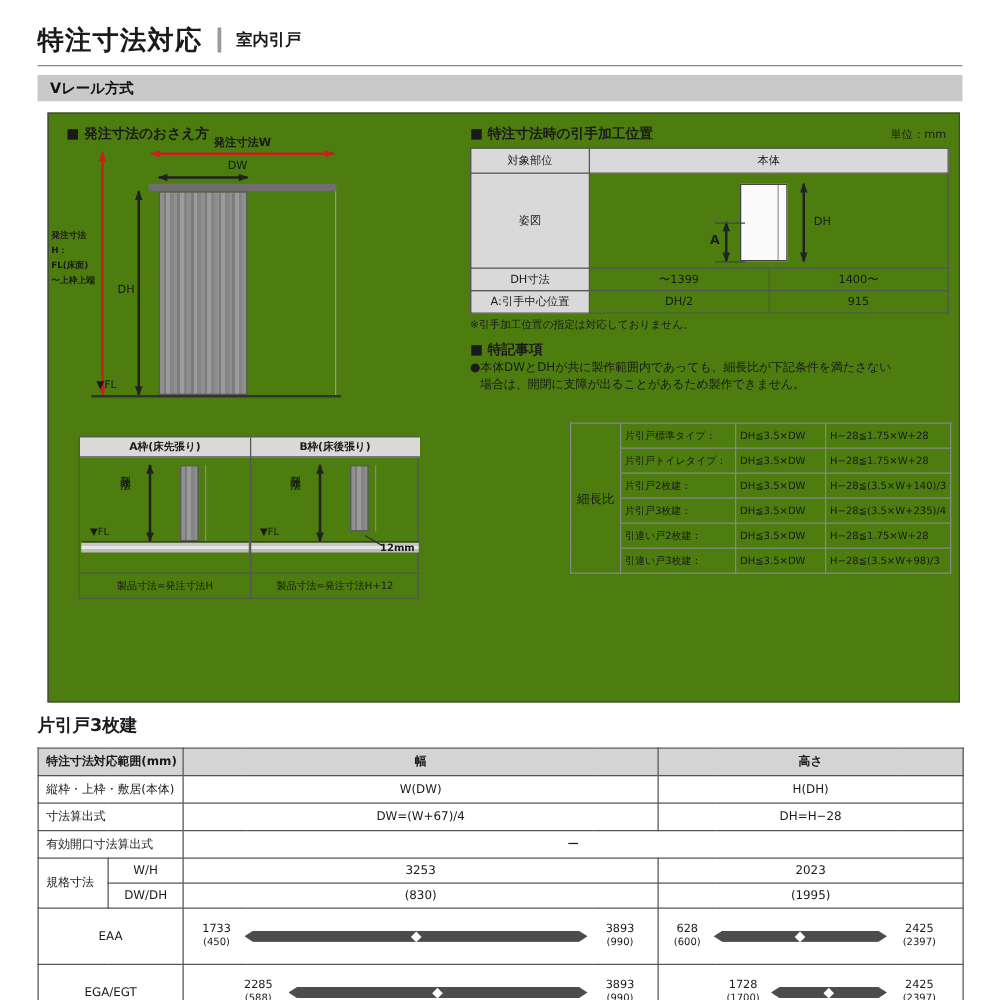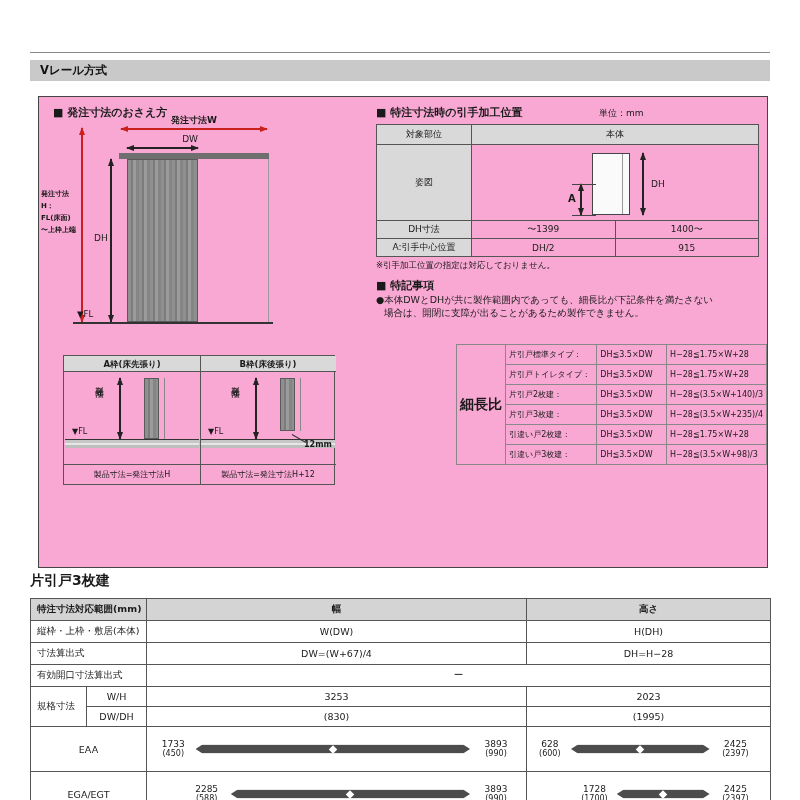--- a/index.html
+++ b/index.html
@@ -9,21 +9,21 @@
   .abs { position:absolute; }
 
   
   .titlebar { position:absolute; left:30px; top:16px; width:740px; height:32px; display:flex; align-items:center; gap:12px; }
   .title { font-size:21px; font-weight:bold; letter-spacing:1px; }
   .tdiv { width:3px; height:20px; background:#9a9a9a; }
   .subtitle { font-size:13px; font-weight:bold; }
   .title-underline { position:absolute; left:30px; top:52px; width:740px; height:1px; background:#888; }
   .railbar { position:absolute; left:30px; top:60px; width:740px; height:21px; background:#c9c9c9; font-size:11.5px; font-weight:bold; line-height:21px; padding-left:10px; color:#111; }
 
-  .mainbox { position:absolute; left:38px; top:96px; width:730px; height:472px; border:1px solid #444; background:#f9a8d4; }
+  .mainbox { position:absolute; left:38px; top:90px; width:730px; height:472px; border:1px solid #444; background:#4d7c0f; }
   .h2 { font-size:11px; font-weight:bold; white-space:nowrap; }
 
   
   .arr { position:absolute; background:#222; }
   .arr.h { height:1.5px; }
   .arr.v { width:1.5px; }
   .arr::before,.arr::after { content:""; position:absolute; width:0; height:0; }
   .arr.h::before { left:-1px; top:50%; transform:translateY(-50%); border-top:3.5px solid transparent; border-bottom:3.5px solid transparent; border-right:8px solid #222; }
   .arr.h::after { right:-1px; top:50%; transform:translateY(-50%); border-top:3.5px solid transparent; border-bottom:3.5px solid transparent; border-left:8px solid #222; }
   .arr.v::before { top:-1px; left:50%; transform:translateX(-50%); border-left:3.5px solid transparent; border-right:3.5px solid transparent; border-bottom:8px solid #222; }
@@ -43,52 +43,57 @@
   .fhead { position:absolute; top:0; height:16px; width:136px; background:#d9d9d9; border-bottom:1px solid #555; font-size:8.5px; font-weight:bold; text-align:center; line-height:16px; }
   .fcap { position:absolute; bottom:0; height:20px; width:136px; border-top:1px solid #555; font-size:8px; text-align:center; line-height:20px; white-space:nowrap; }
   .fdivider { position:absolute; left:136px; top:0; bottom:0; width:1px; background:#555; }
   .vtext { position:absolute; writing-mode:vertical-rl; font-size:8.5px; letter-spacing:1px; }
   .floorband { position:absolute; height:9px; background:repeating-linear-gradient(0deg,#bdbdbd 0 3px,#e6e6e6 3px 5px,#c6c6c6 5px 9px); border-top:1.5px solid #333; }
 
   
   .htable { position:absolute; left:337px; top:27px; border-collapse:collapse; table-layout:fixed; }
   .htable td { border:1px solid #555; font-size:9px; text-align:center; vertical-align:middle; padding:0; }
   .htable .gray { background:#d9d9d9; }
-  .unit { position:absolute; left:560px; top:10px; width:158px; text-align:left; font-size:9px; }
+  .unit { position:absolute; left:560px; top:10px; width:158px; text-align:right; font-size:9px; }
   .note { position:absolute; left:337px; top:163px; font-size:8.5px; }
   .fig { position:relative; width:286px; height:74px; }
   .doorfig { position:absolute; left:120px; top:7px; width:38px; height:62px; border:1.2px solid #444; background:#fafafa; }
   .doorfig .edge { position:absolute; right:6px; top:0; bottom:0; width:1px; background:#999; }
 
   .remark-line { position:absolute; font-size:9.5px; white-space:nowrap; }
 
   
   .stable { position:absolute; left:417px; top:247px; border-collapse:collapse; table-layout:fixed; }
   .stable td { border:1px solid #888; font-size:8px; height:20px; padding:0 3px; white-space:nowrap; vertical-align:middle; }
-  .stable .slabel { text-align:center; font-size:14px;font-weight:bold; }
+  .stable .slabel { text-align:center; font-size:10px; }
 
   
   .bheading { position:absolute; left:30px; top:572px; font-size:14px; font-weight:bold; }
   .btable { position:absolute; left:30px; top:598px; border-collapse:collapse; table-layout:fixed; border:1.5px solid #333; }
   .btable td { border:1px solid #555; font-size:9.5px; text-align:center; vertical-align:middle; padding:4px; }
   .btable .gray { background:#d4d4d4; font-weight:bold; }
   .btable .lab { text-align:left; padding-left:6px; }
   .btable .grp { border-left:1.5px solid #333; }
   .range { position:relative; width:100%; height:36px; }
   .rv { position:absolute; top:50%; transform:translate(-50%,-50%); text-align:center; line-height:1.1; font-size:9px; white-space:nowrap; }
   .rv .sub { display:block; font-size:8px; }
   .rbar { position:absolute; top:50%; transform:translateY(-50%); height:9px; background:#4c4c4c;
           clip-path:polygon(0 50%,7px 0,calc(100% - 7px) 0,100% 50%,calc(100% - 7px) 100%,7px 100%); }
   .rbar .mid { position:absolute; left:50%; top:50%; width:6px; height:6px; background:#fff; transform:translate(-50%,-50%) rotate(45deg); }
 </style>
 </head>
 <body>
 
 <div class="page">
 
+  <div class="titlebar">
+    <span class="title">特注寸法対応</span>
+    <span class="tdiv"></span>
+    <span class="subtitle">室内引戸</span>
+  </div>
   <div class="title-underline"></div>
   <div class="railbar">Vレール方式</div>
 
   <div class="mainbox">
 
     <div class="h2 abs" style="left:14px;top:8px;">■ 発注寸法のおさえ方</div>
 
     <div class="dimlabel" style="left:82px;top:17px;width:146px;">発注寸法W</div>
     <div class="arr h red" style="left:82px;top:31px;width:146px;"></div>
     <div class="dimlabel" style="left:88px;top:37px;width:71px;font-weight:normal;text-align:right;">DW</div>

